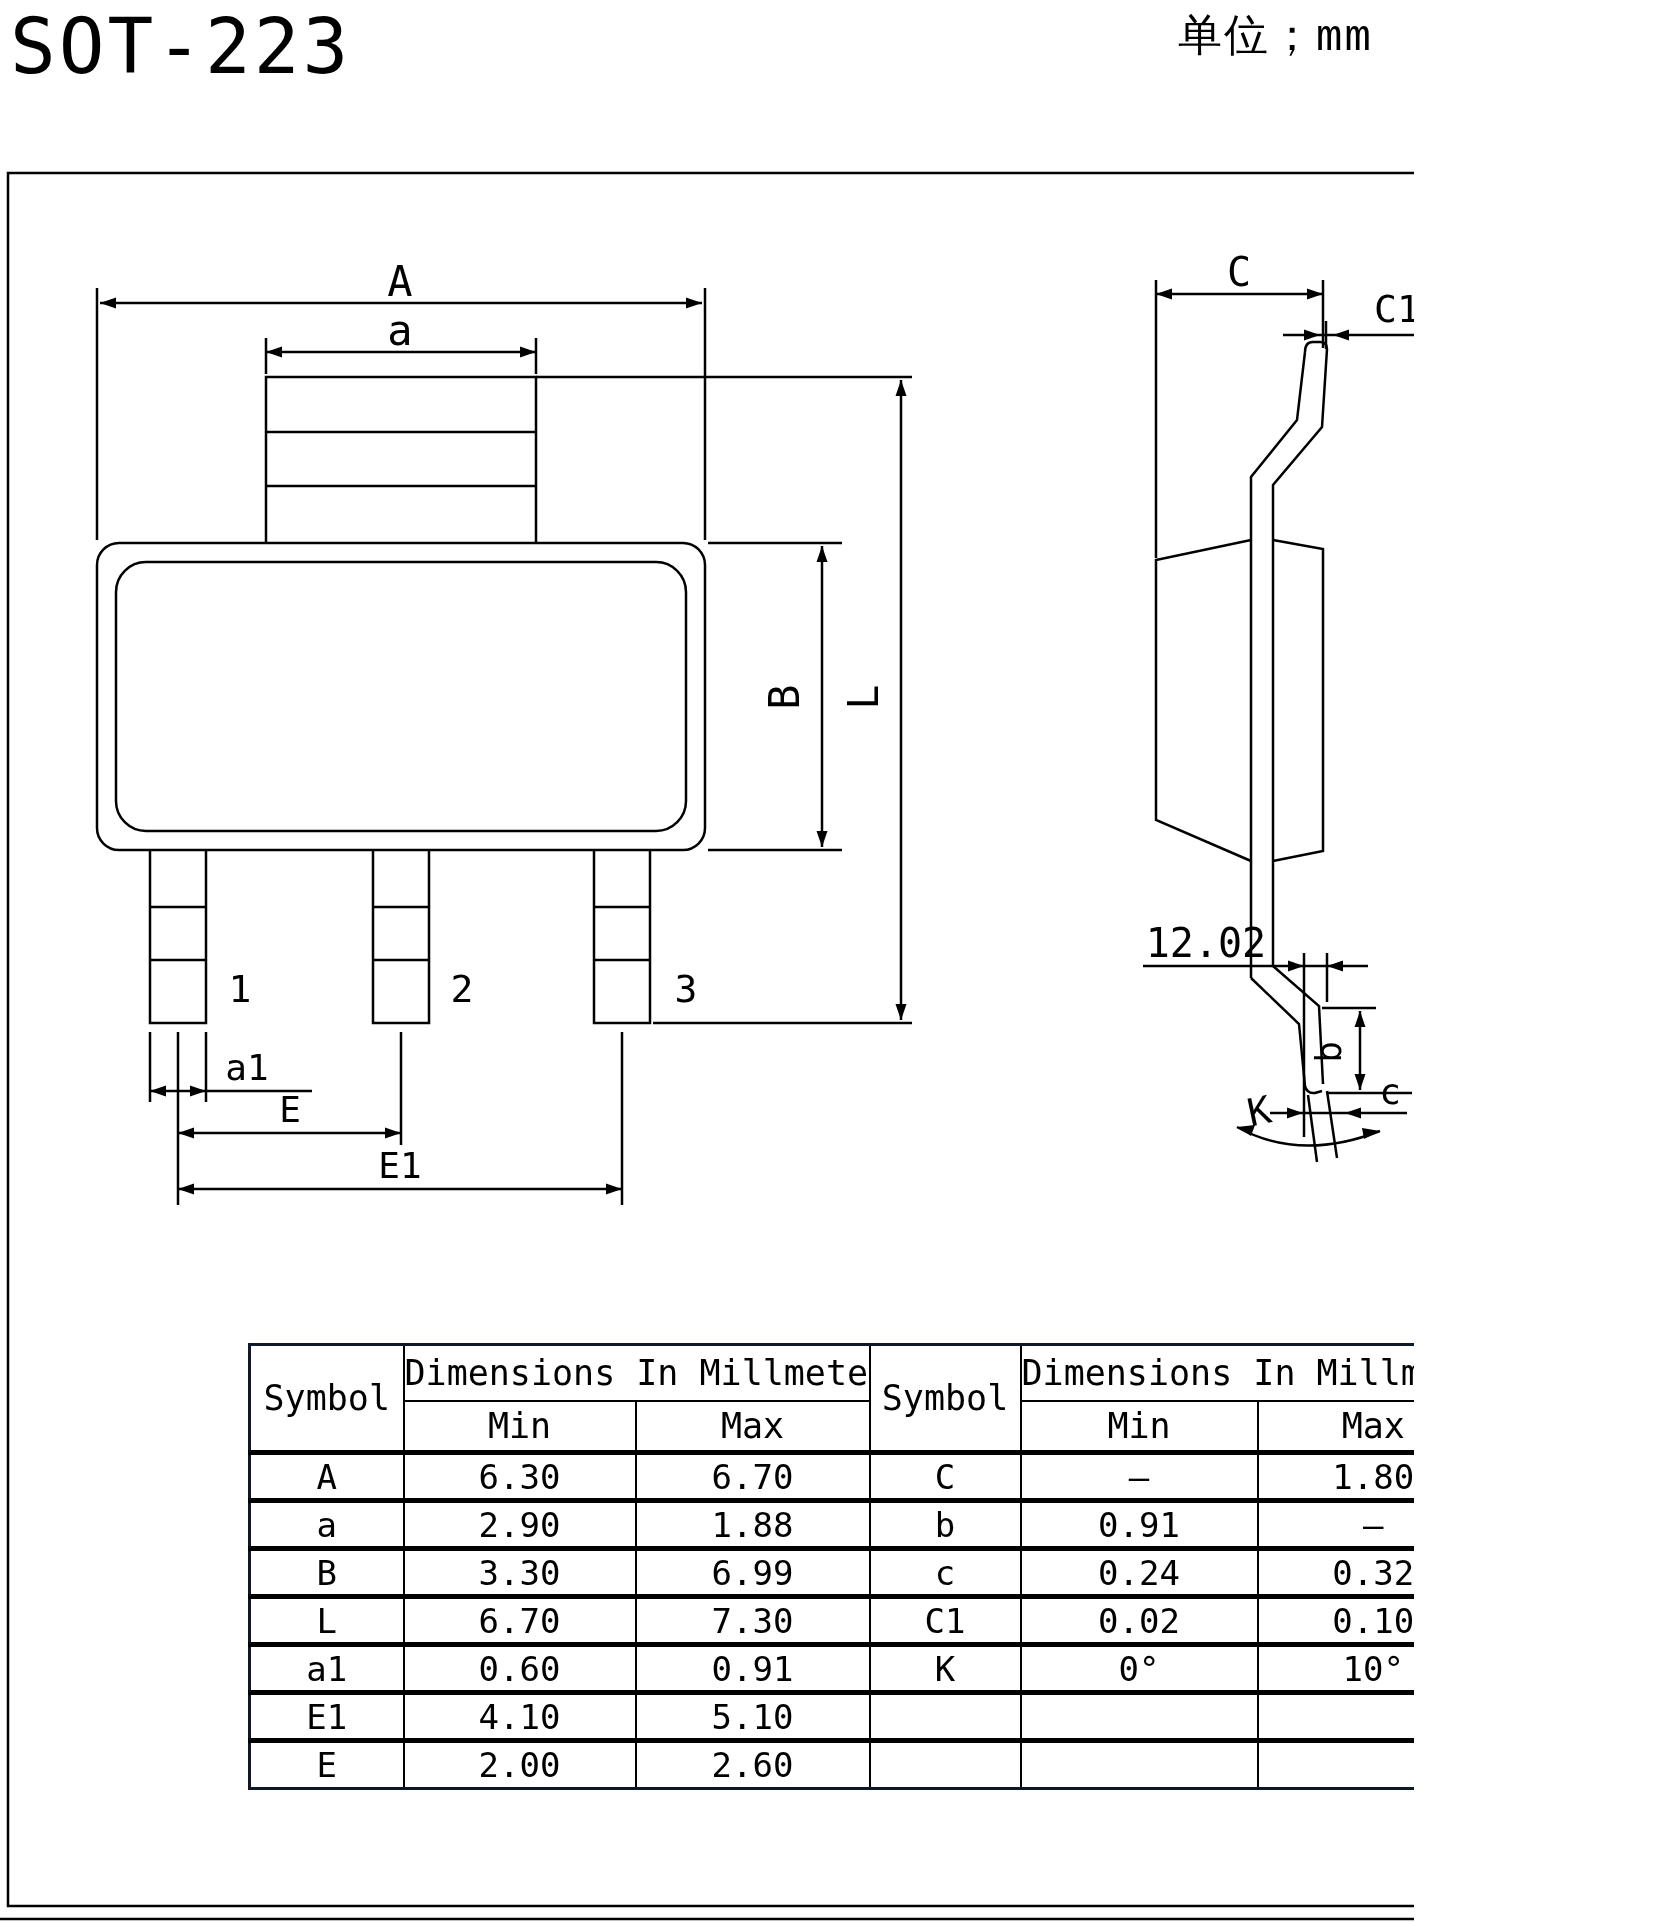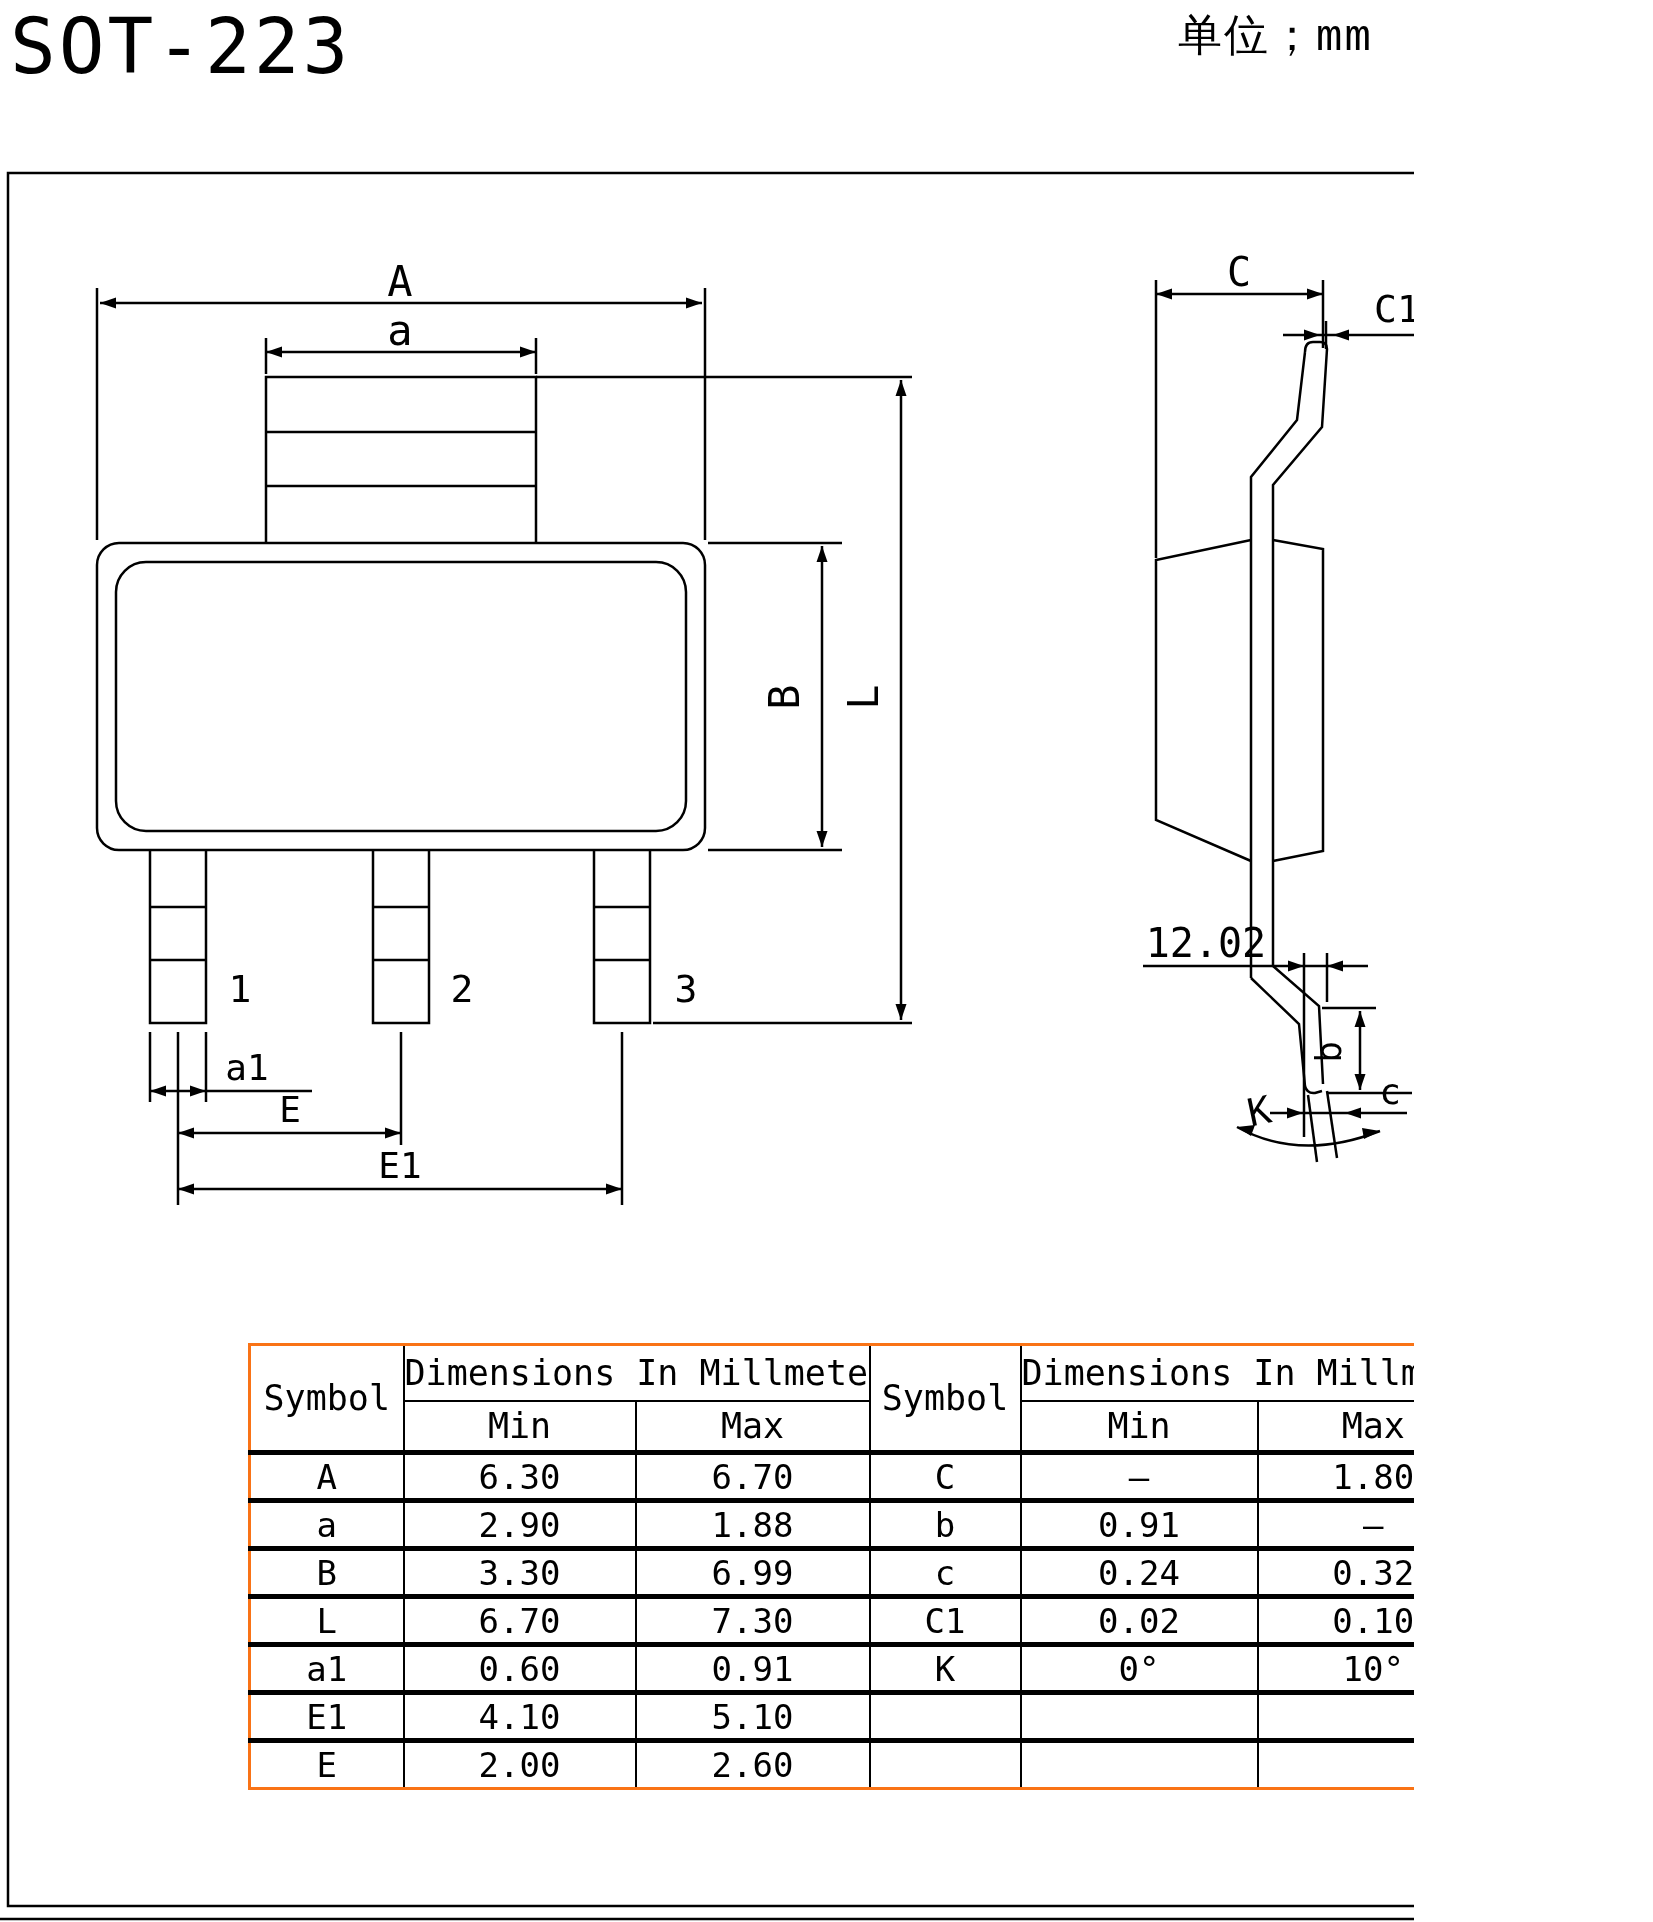--- a/index.html
+++ b/index.html
@@ -30,21 +30,21 @@
     border-collapse:collapse;table-layout:fixed;
     font-family:"DejaVu Sans Mono", monospace;
     background:#fff;
   }
   .dim-table th,.dim-table td{
     border:2px solid #000;text-align:center;vertical-align:middle;
     padding:0;font-weight:400;overflow:hidden;white-space:nowrap;
   }
   .dim-table thead th{font-size:35px;}
   .dim-table tbody td{font-size:34px;border-top-width:5px;}
-  .dim-table{border:3px solid #f97316;}
+  .dim-table{border:3px solid #0f172a;}
   .dim-table tr.h1 th{height:54px;}
   .dim-table tr.h2 th{height:48px;}
   .dim-table tbody tr{height:48px;}
 </style>
 </head>
 <body>
 
 <div class="page">
 
   <div class="title">SOT-223</div>

